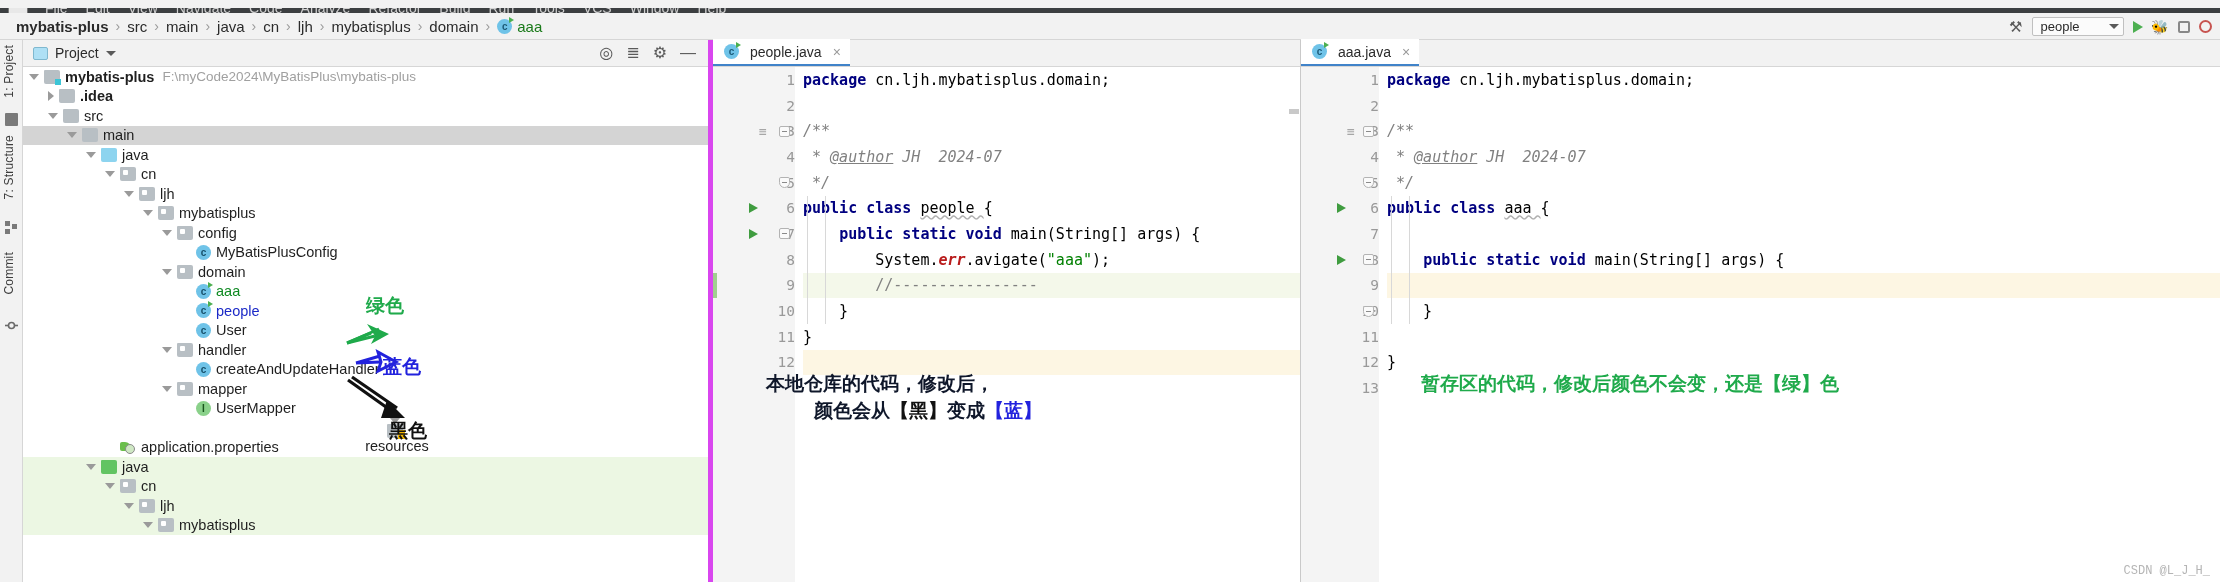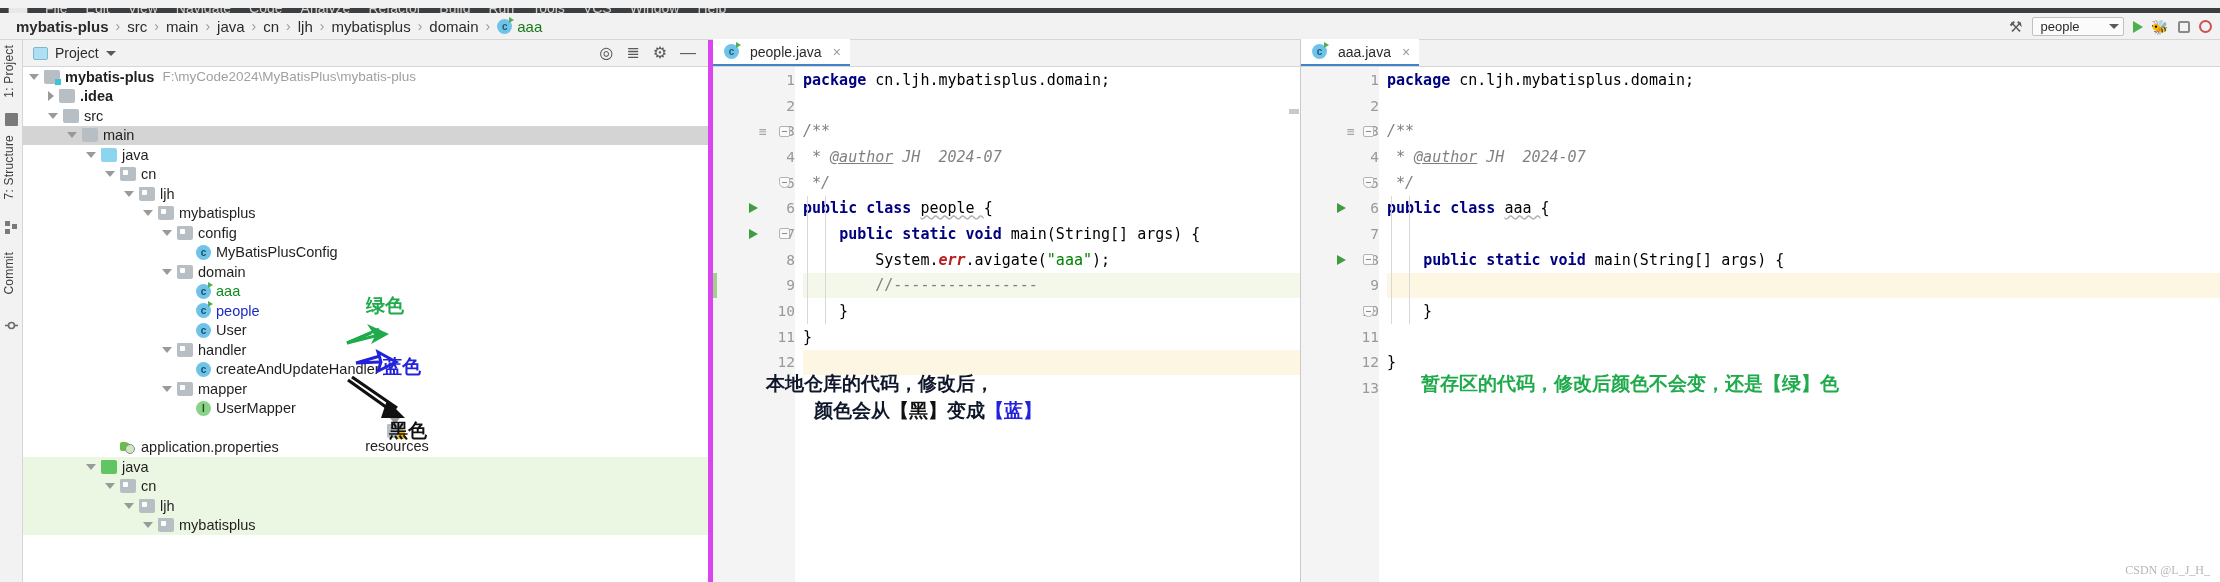--- a/index.html
+++ b/index.html
@@ -196,21 +196,21 @@
     position: absolute; font-family: "DejaVu Sans", sans-serif; font-size: 19px;
     font-weight: bold; white-space: nowrap; line-height: 27px;
   }
   .cn-red { color: #0f172a; }
   .cn-green { color: #1faa4b; }
   .cn-black { color: #111111; }
   .cn-blue { color: #2222dd; }
 
   .watermark {
     position: absolute; right: 10px; bottom: 4px; font-size: 12px; color: #b5b5b5;
-    font-family: Liberation Serif, serif;
+    font-family: Liberation Mono, monospace;
   }
   .red-edge { position: absolute; left: 0; top: 13px; width: 3px; height: 569px; background: #e03b37; }
 </style>
 </head>
 <body>
 
 <div class="app">
 
   <div class="menubar">
     <div class="menubar-inner" id="menubar-inner">

